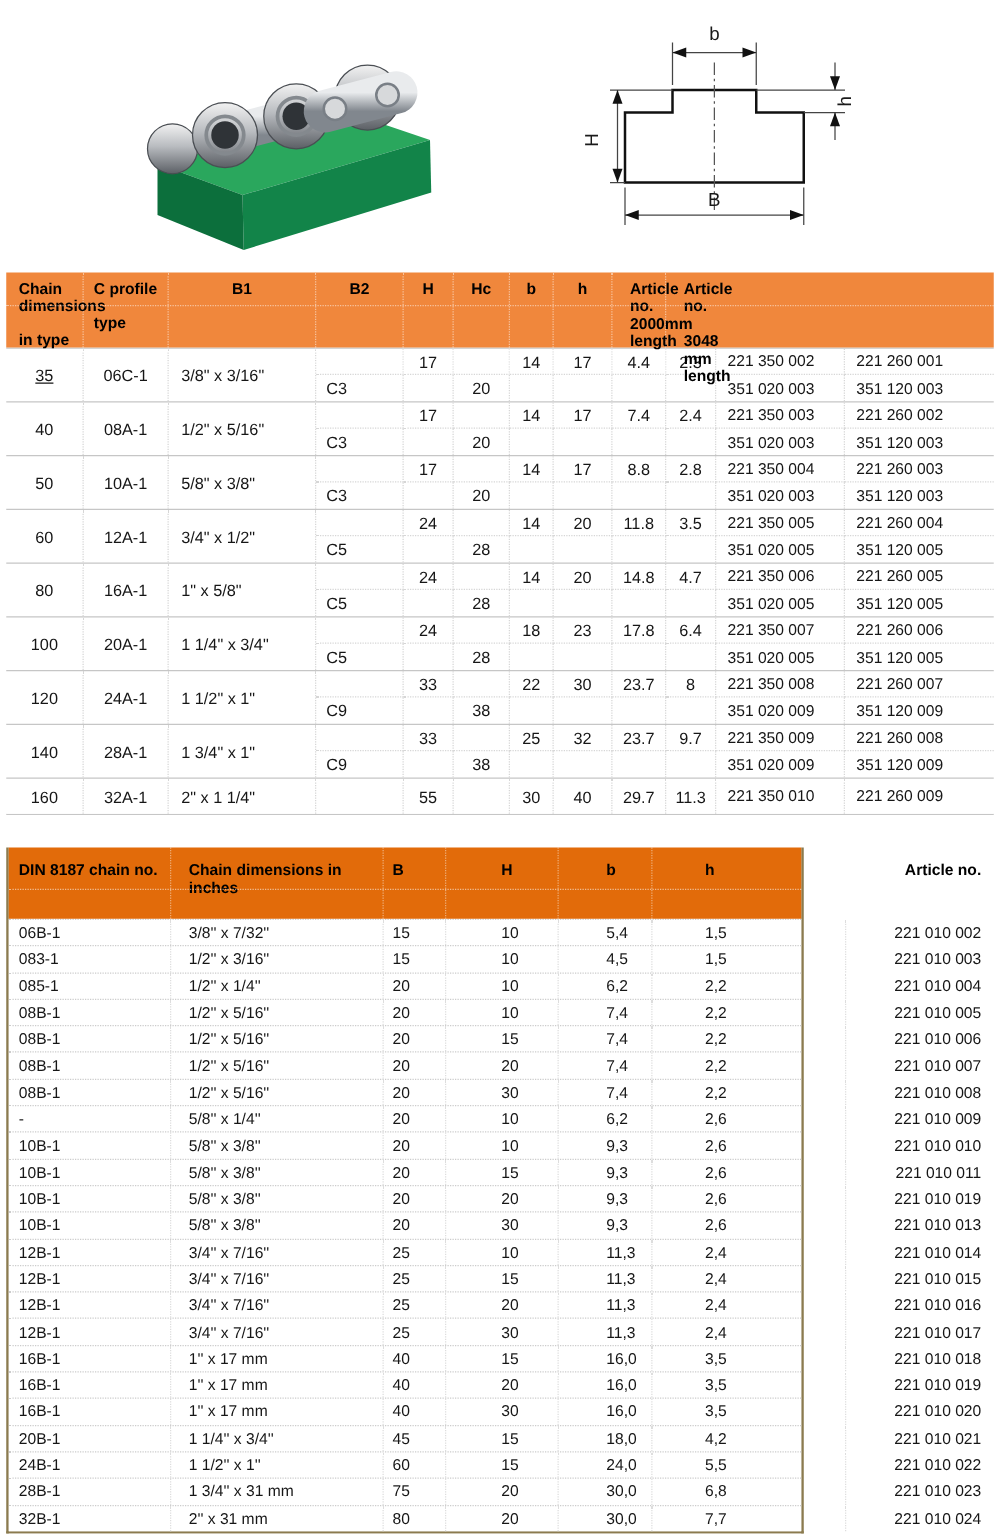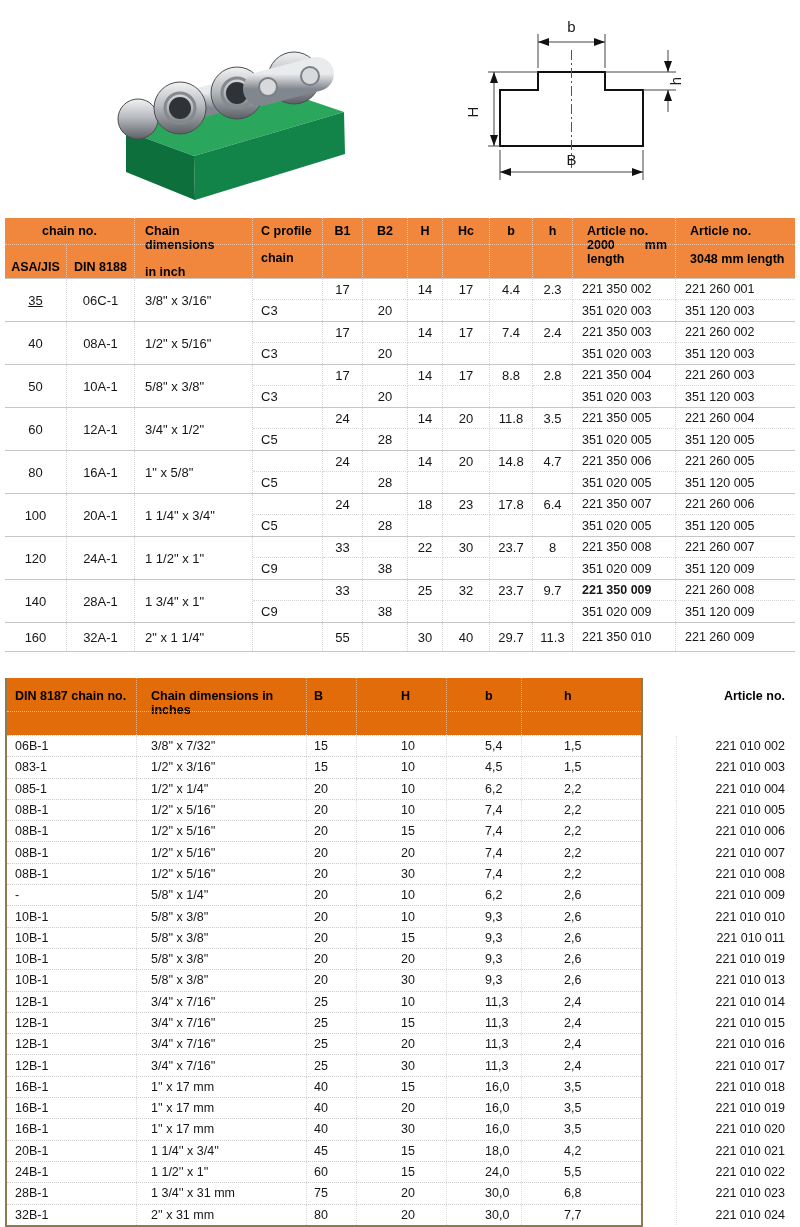--- a/index.html
+++ b/index.html
@@ -144,34 +144,27 @@
         <line x1="220" y1="78" x2="220" y2="100"></line>
       </g>
       <polygon points="220,60 216,49 224,49" fill="#111"></polygon>
       <polygon points="220,78 216,89 224,89" fill="#111"></polygon>
       <text x="233" y="69" text-anchor="middle" font-size="15" fill="#1a1a1a" transform="rotate(-90 233 69)">h</text>
     </svg>
   </div>
 
   <div class="t1">
     <div class="t1-header">
-      <div class="h-chain">
-        <div class="top">chain no.</div>
-        <div class="bot">
-          <span>ASA/JIS</span>
-          <span>DIN 8188</span>
-        </div>
-      </div>
       <div class="h-dims">
         <div>Chain dimensions</div>
-        <div class="l2">in inch</div>
+        <div class="l2">in type</div>
       </div>
       <div class="h-prof">
         <div>C profile</div>
-        <div class="l2">chain</div>
+        <div class="l2">type</div>
       </div>
       <div class="h-sm">B1</div>
       <div class="h-sm">B2</div>
       <div class="h-sm">H</div>
       <div class="h-sm">Hc</div>
       <div class="h-sm">b</div>
       <div class="h-sm">h</div>
       <div class="h-art">
         <div>Article no.</div>
         <div class="j">
@@ -359,21 +352,21 @@
           <div class="split" style="grid-area: 1 / 6;"></div>
           <div class="ctr" style="grid-area: 2 / 6;">38</div>
           <div class="ctr split" style="grid-area: 1 / 7;">25</div>
           <div style="grid-area: 2 / 7;"></div>
           <div class="ctr split" style="grid-area: 1 / 8;">32</div>
           <div style="grid-area: 2 / 8;"></div>
           <div class="ctr split" style="grid-area: 1 / 9;">23.7</div>
           <div style="grid-area: 2 / 9;"></div>
           <div class="ctr split" style="grid-area: 1 / 10;">9.7</div>
           <div style="grid-area: 2 / 10;"></div>
-          <div class="art split" style="grid-area: 1 / 11; font-weight: bold;">221 350 009</div>
+          <div class="art split" style="grid-area: 1 / 11;">221 350 009</div>
           <div class="art" style="grid-area: 2 / 11;">351 020 009</div>
           <div class="art lastcol split" style="grid-area: 1 / 12;">221 260 008</div>
           <div class="art lastcol" style="grid-area: 2 / 12;">351 120 009</div>
         </div>
         <div class="t1-group single">
           <div class="ctr" style="grid-area: 1 / 1;">160</div>
           <div class="ctr" style="grid-area: 1 / 2;">32A-1</div>
           <div class="pl10" style="grid-area: 1 / 3;">2" x 1 1/4"</div>
           <div style="grid-area: 1 / 4;"></div>
           <div class="ctr" style="grid-area: 1 / 5;">55</div>

